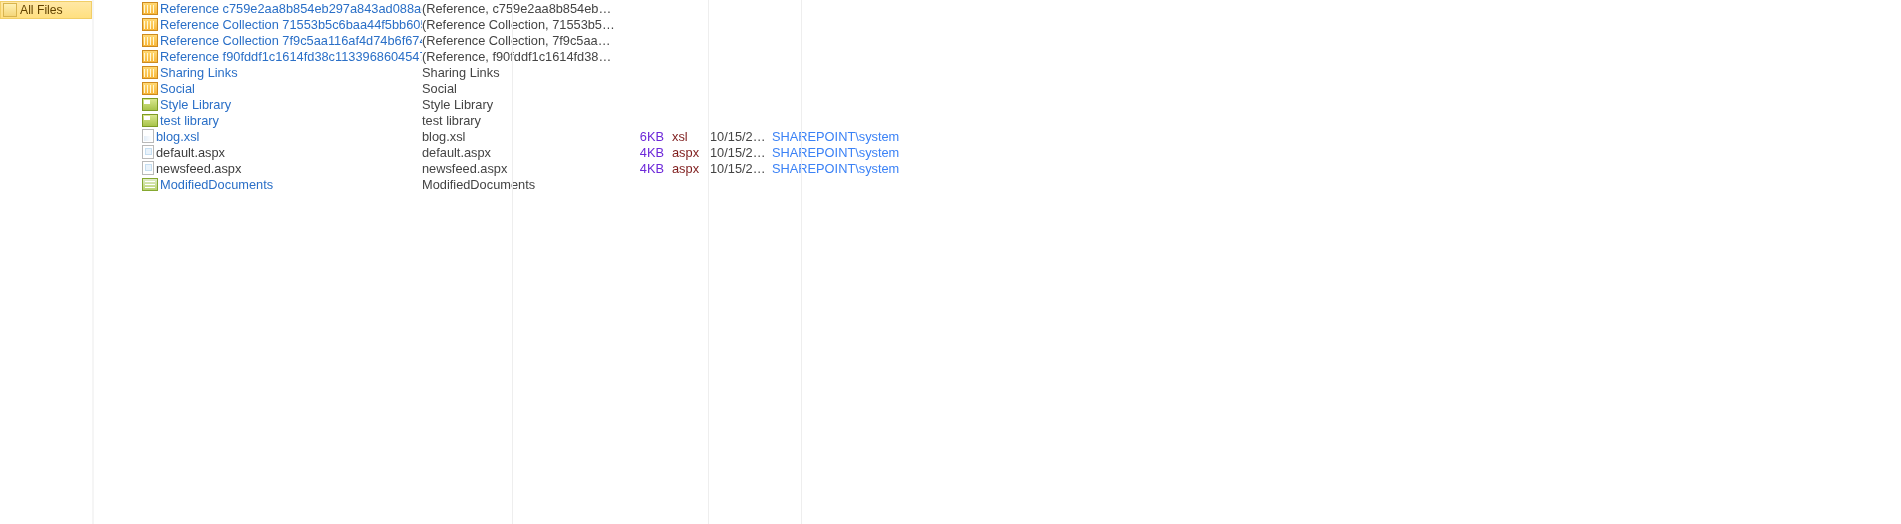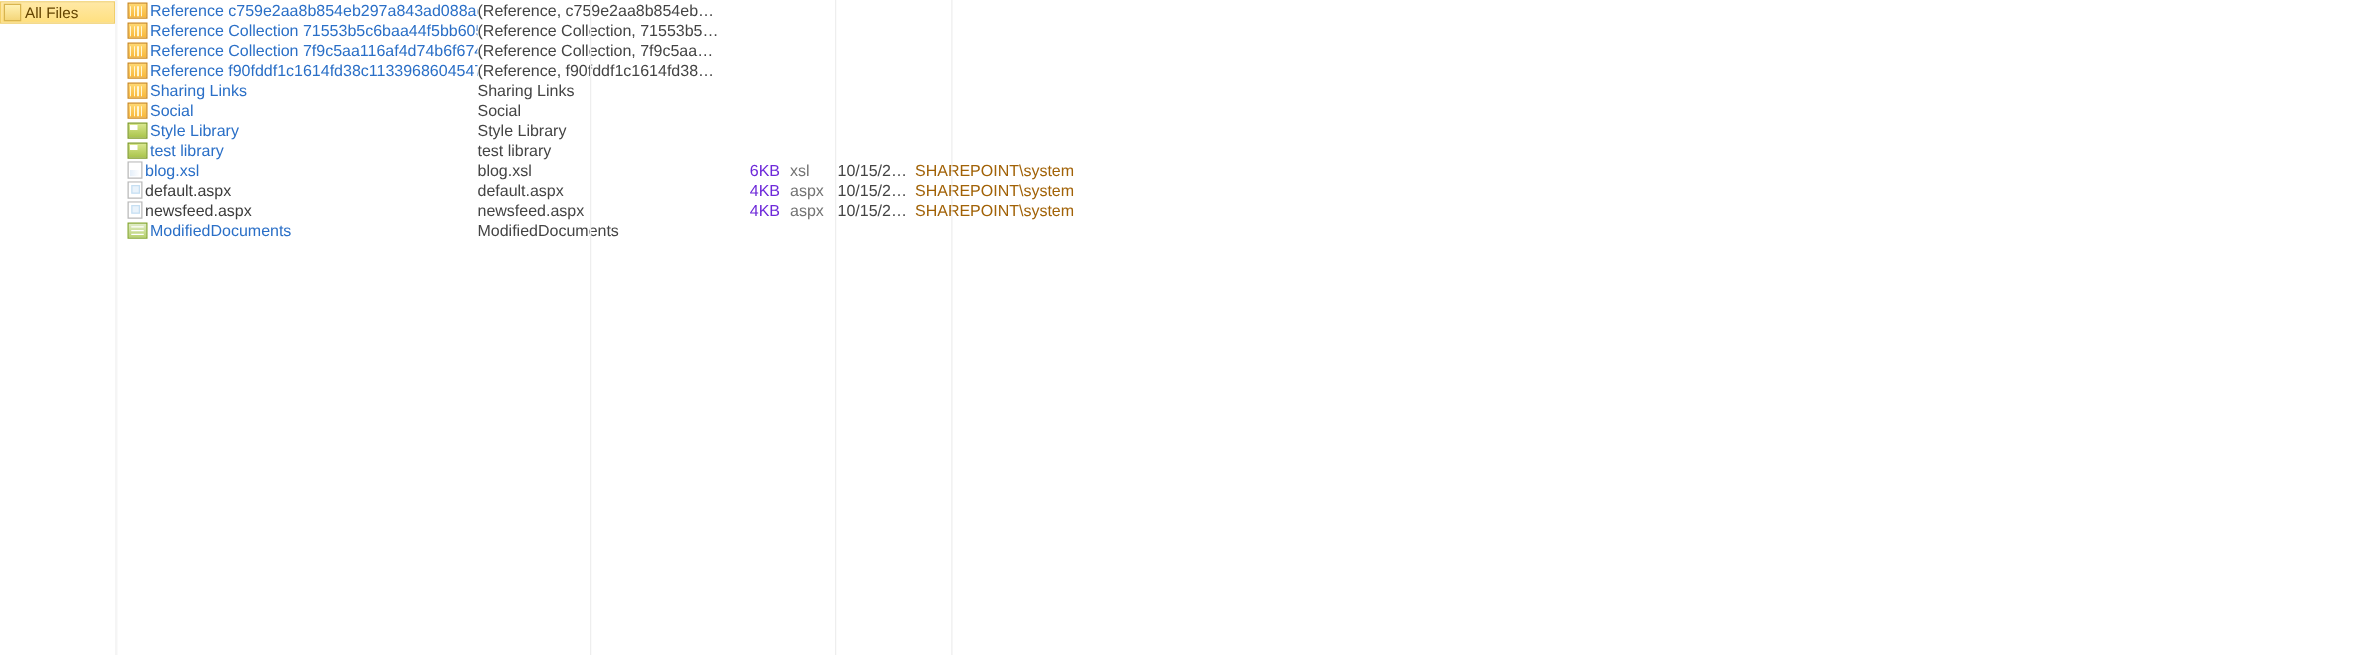--- a/index.html
+++ b/index.html
@@ -9,20 +9,21 @@
   font-size: 12.8px;
   color: #3a3a3a;
   background: #ffffff;
   height: 524px;
   overflow: hidden;
 }
 .app {
   display: flex;
   height: 100%;
   width: 1657px;
+  gap: 40px;
 }
 .sidebar {
   width: 92px;
   border-right: 2px solid #f5f5f5;
   padding-top: 1px;
 }
 .tree-item {
   display: flex;
   align-items: center;
   height: 16px;
@@ -65,33 +66,33 @@
 }
 .col-size {
   width: 48px;
   text-align: right;
   padding-right: 6px;
   color: #6d28d9;
 }
 .col-type {
   width: 34px;
   padding-left: 2px;
-  color: #737373;
+  color: #7f1d1d;
 }
 .col-mod {
   width: 56px;
   padding-left: 4px;
   color: #444;
   overflow: hidden;
   text-overflow: ellipsis;
 }
 .col-modby {
   width: 200px;
   padding-left: 6px;
-  color: #a16207;
+  color: #3b82f6;
 }
 .vline {
   position: absolute;
   top: 0; bottom: 0;
   width: 1px;
   background: #eeeeee;
 }
 .link { color: #2a6fc7; }
 .black { color: #3d3d3d; }
 

